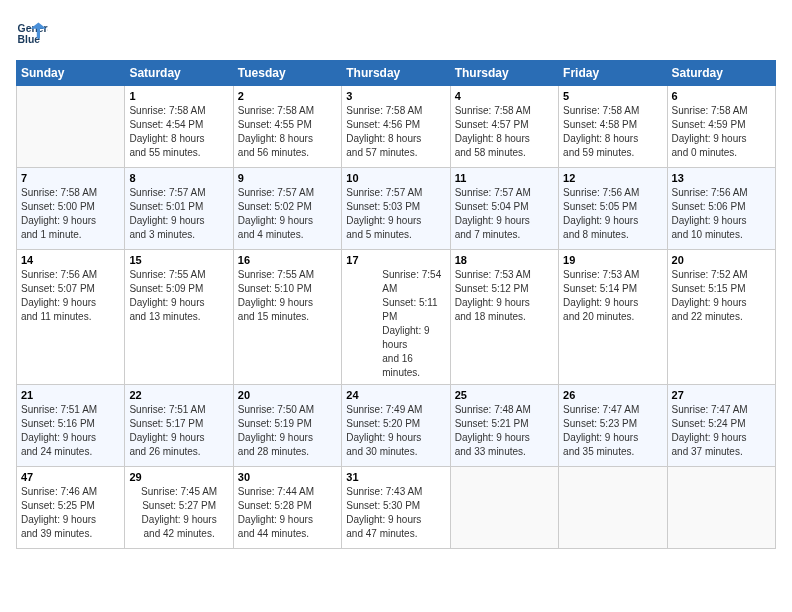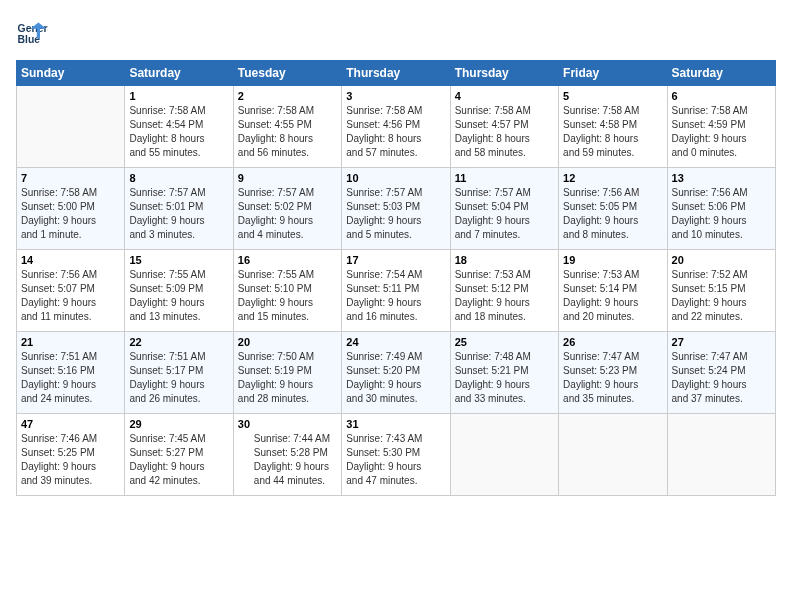--- a/index.html
+++ b/index.html
@@ -231,21 +231,21 @@
           </td>
           <td>
             <div class="day-num">16</div>
             <div class="day-info" style="white-space: pre-line;">Sunrise: 7:55 AM
 Sunset: 5:10 PM
 Daylight: 9 hours
 and 15 minutes.</div>
           </td>
           <td>
             <div class="day-num">17</div>
-            <div class="day-info" style="white-space: pre-line;">Sunrise: 7:54 AM
+            <div class="day-info" style="white-space: pre-line; margin-left: 36px;">Sunrise: 7:54 AM
 Sunset: 5:11 PM
 Daylight: 9 hours
 and 16 minutes.</div>
           </td>
           <td>
             <div class="day-num">18</div>
             <div class="day-info" style="white-space: pre-line;">Sunrise: 7:53 AM
 Sunset: 5:12 PM
 Daylight: 9 hours
 and 18 minutes.</div>
@@ -319,28 +319,28 @@
         <tr>
           <td>
             <div class="day-num">47</div>
             <div class="day-info" style="white-space: pre-line;">Sunrise: 7:46 AM
 Sunset: 5:25 PM
 Daylight: 9 hours
 and 39 minutes.</div>
           </td>
           <td>
             <div class="day-num">29</div>
-            <div class="day-info" style="white-space: pre-line;">Sunrise: 7:45 AM
+            <div class="day-info" style="white-space: pre-line; text-align: center;">Sunrise: 7:45 AM
 Sunset: 5:27 PM
 Daylight: 9 hours
 and 42 minutes.</div>
           </td>
           <td>
             <div class="day-num">30</div>
-            <div class="day-info" style="white-space: pre-line; margin-left: 16px;">Sunrise: 7:44 AM
+            <div class="day-info" style="white-space: pre-line;">Sunrise: 7:44 AM
 Sunset: 5:28 PM
 Daylight: 9 hours
 and 44 minutes.</div>
           </td>
           <td>
             <div class="day-num">31</div>
             <div class="day-info" style="white-space: pre-line;">Sunrise: 7:43 AM
 Sunset: 5:30 PM
 Daylight: 9 hours
 and 47 minutes.</div>

